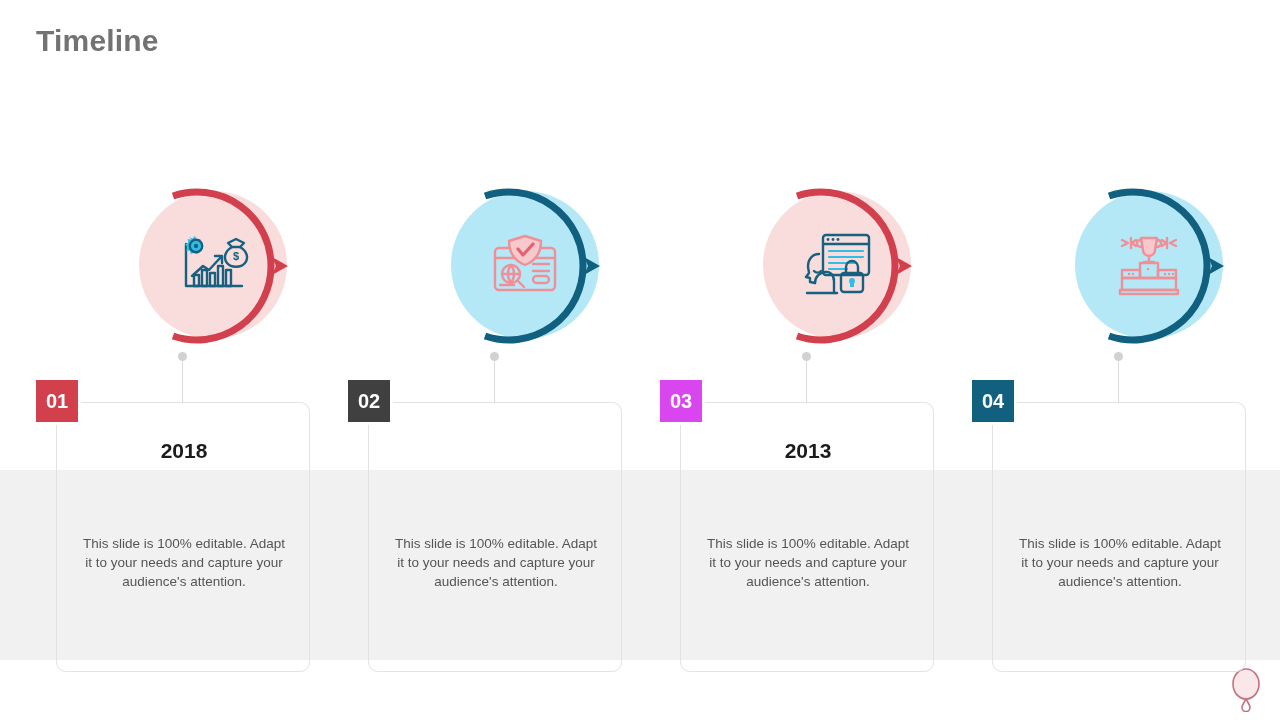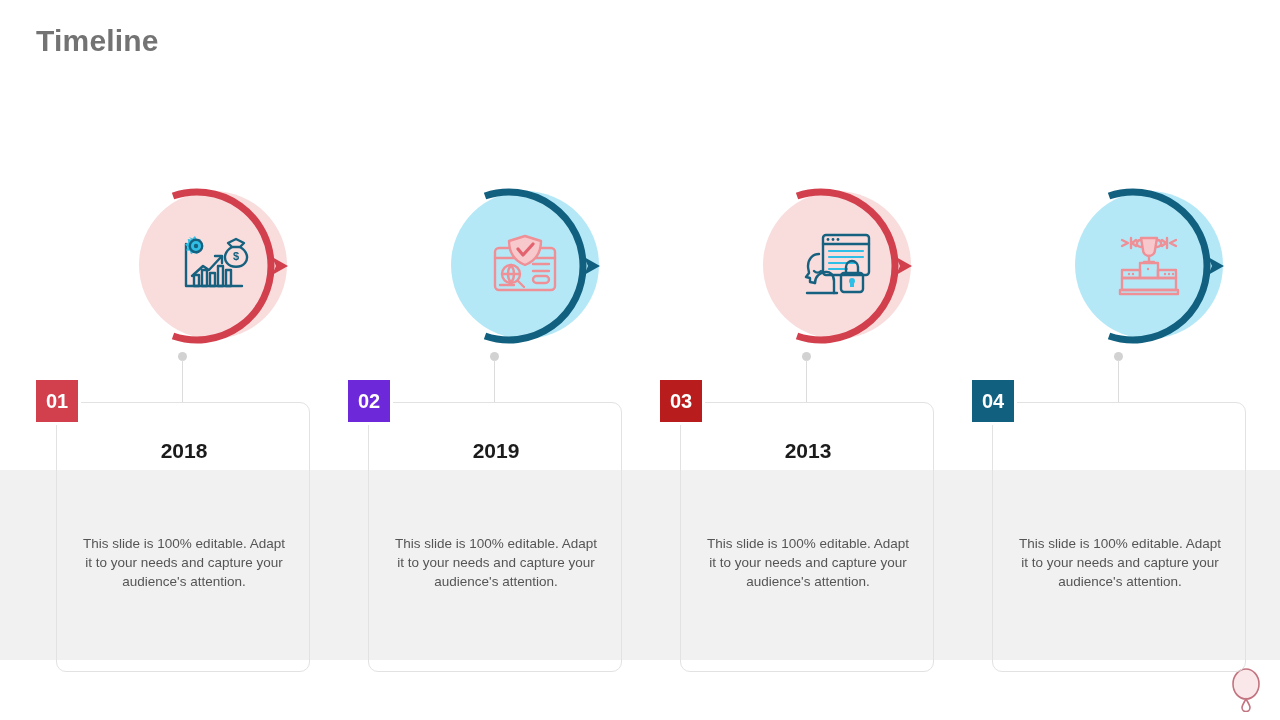--- a/index.html
+++ b/index.html
@@ -268,24 +268,23 @@
           <path d="M29 17 L34 23 L44 12" fill="none" stroke="#e2636f" stroke-width="3.2" stroke-linecap="round" stroke-linejoin="round"></path>
         </svg>
       </div>
     </div>
     <div class="connector">
       <div class="conn-dot"></div>
       <div class="conn-line"></div>
     </div>
     <div class="card-top-mask"></div>
     <div class="card">
-      <div class="card-year">2019</div>
       <div class="card-body">This slide is 100% editable. Adapt it to your needs and capture your audience's attention.</div>
     </div>
-    <div class="badge" style="background:#6d28d9">
+    <div class="badge" style="background:#404040">
       <span>02</span>
     </div>
   </div>
 
   <div class="step s2">
     <div class="circle-wrap">
       <div class="circle-disc" style="background:#f9dcdc"></div>
       <svg class="circle-arc" viewBox="0 0 180 172">
         <path d="M 61 16 A 74 74 0 1 1 61 156" fill="none" stroke="#d23f4d" stroke-width="7" stroke-linecap="butt"></path>
         <path d="M 160 77 L 176 86 L 160 95 L 164 86 Z" fill="#d23f4d"></path>
@@ -320,21 +319,21 @@
     </div>
     <div class="connector">
       <div class="conn-dot"></div>
       <div class="conn-line"></div>
     </div>
     <div class="card-top-mask"></div>
     <div class="card">
       <div class="card-year">2013</div>
       <div class="card-body">This slide is 100% editable. Adapt it to your needs and capture your audience's attention.</div>
     </div>
-    <div class="badge" style="background:#b91c1c">
+    <div class="badge" style="background:#d946ef">
       <span>03</span>
     </div>
   </div>
 
   <div class="step s3">
     <div class="circle-wrap">
       <div class="circle-disc" style="background:#b5e8f7"></div>
       <svg class="circle-arc" viewBox="0 0 180 172">
         <path d="M 61 16 A 74 74 0 1 1 61 156" fill="none" stroke="#11607f" stroke-width="7" stroke-linecap="butt"></path>
         <path d="M 160 77 L 176 86 L 160 95 L 164 86 Z" fill="#11607f"></path>

